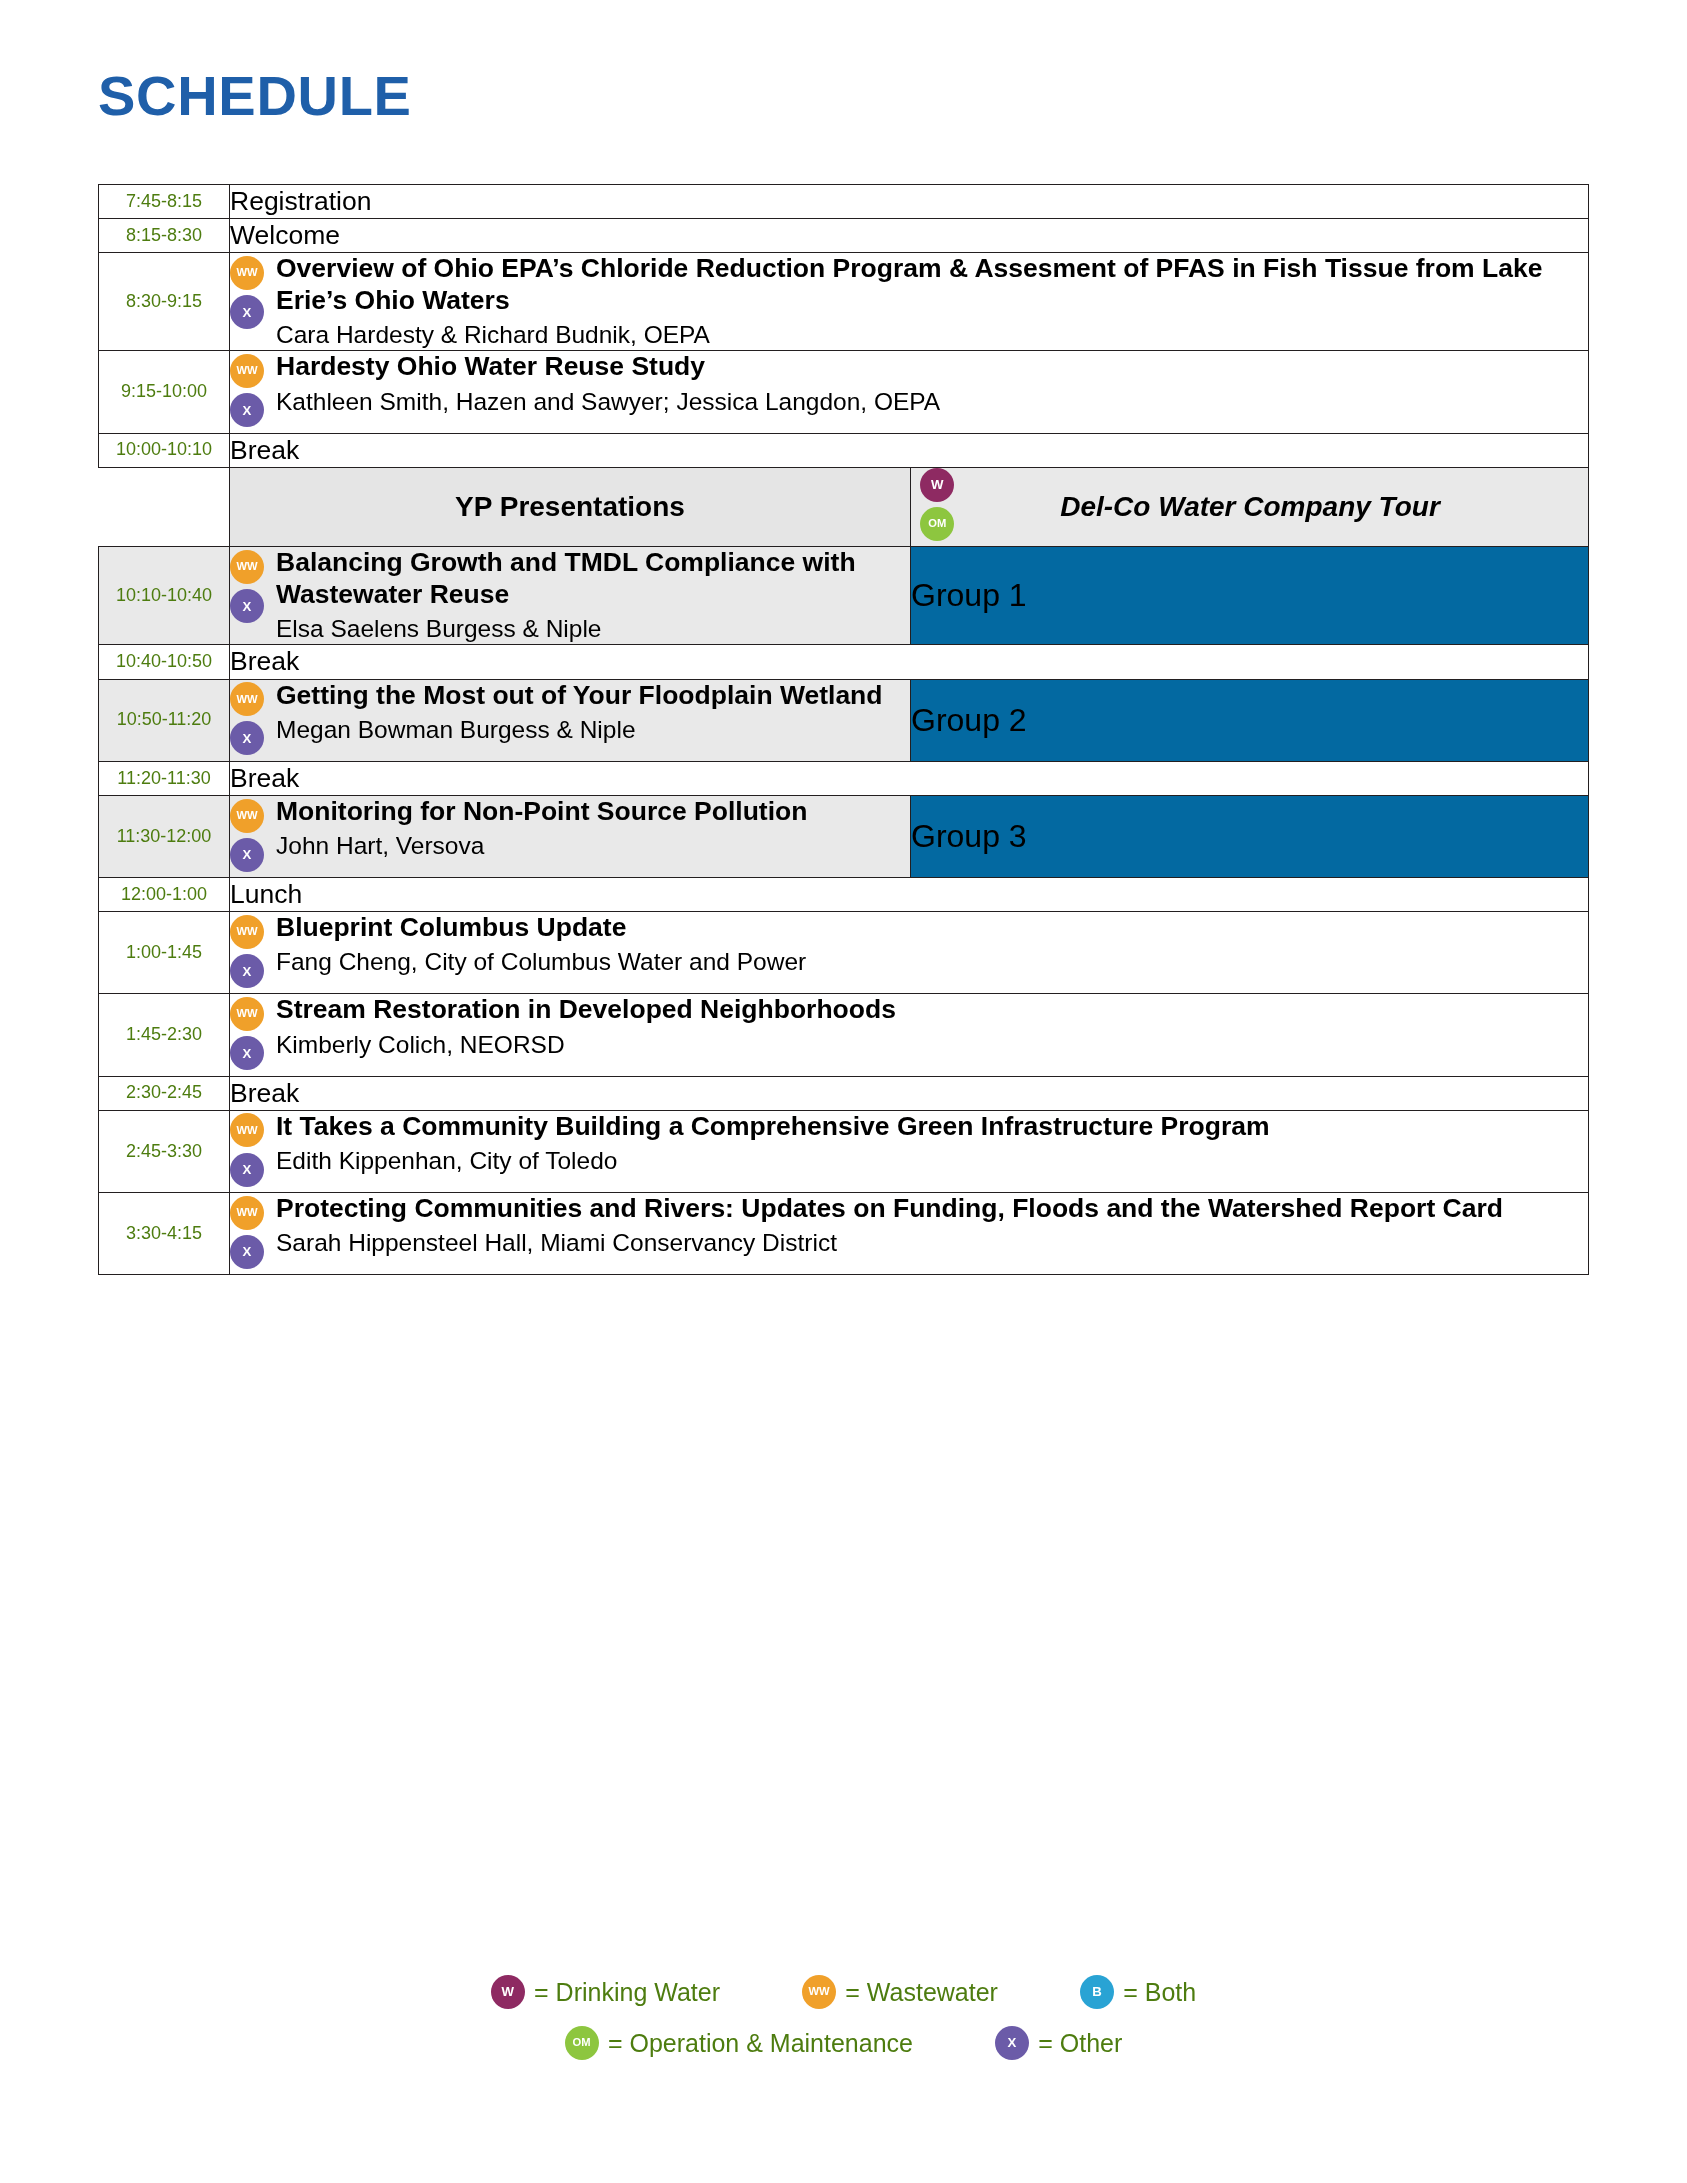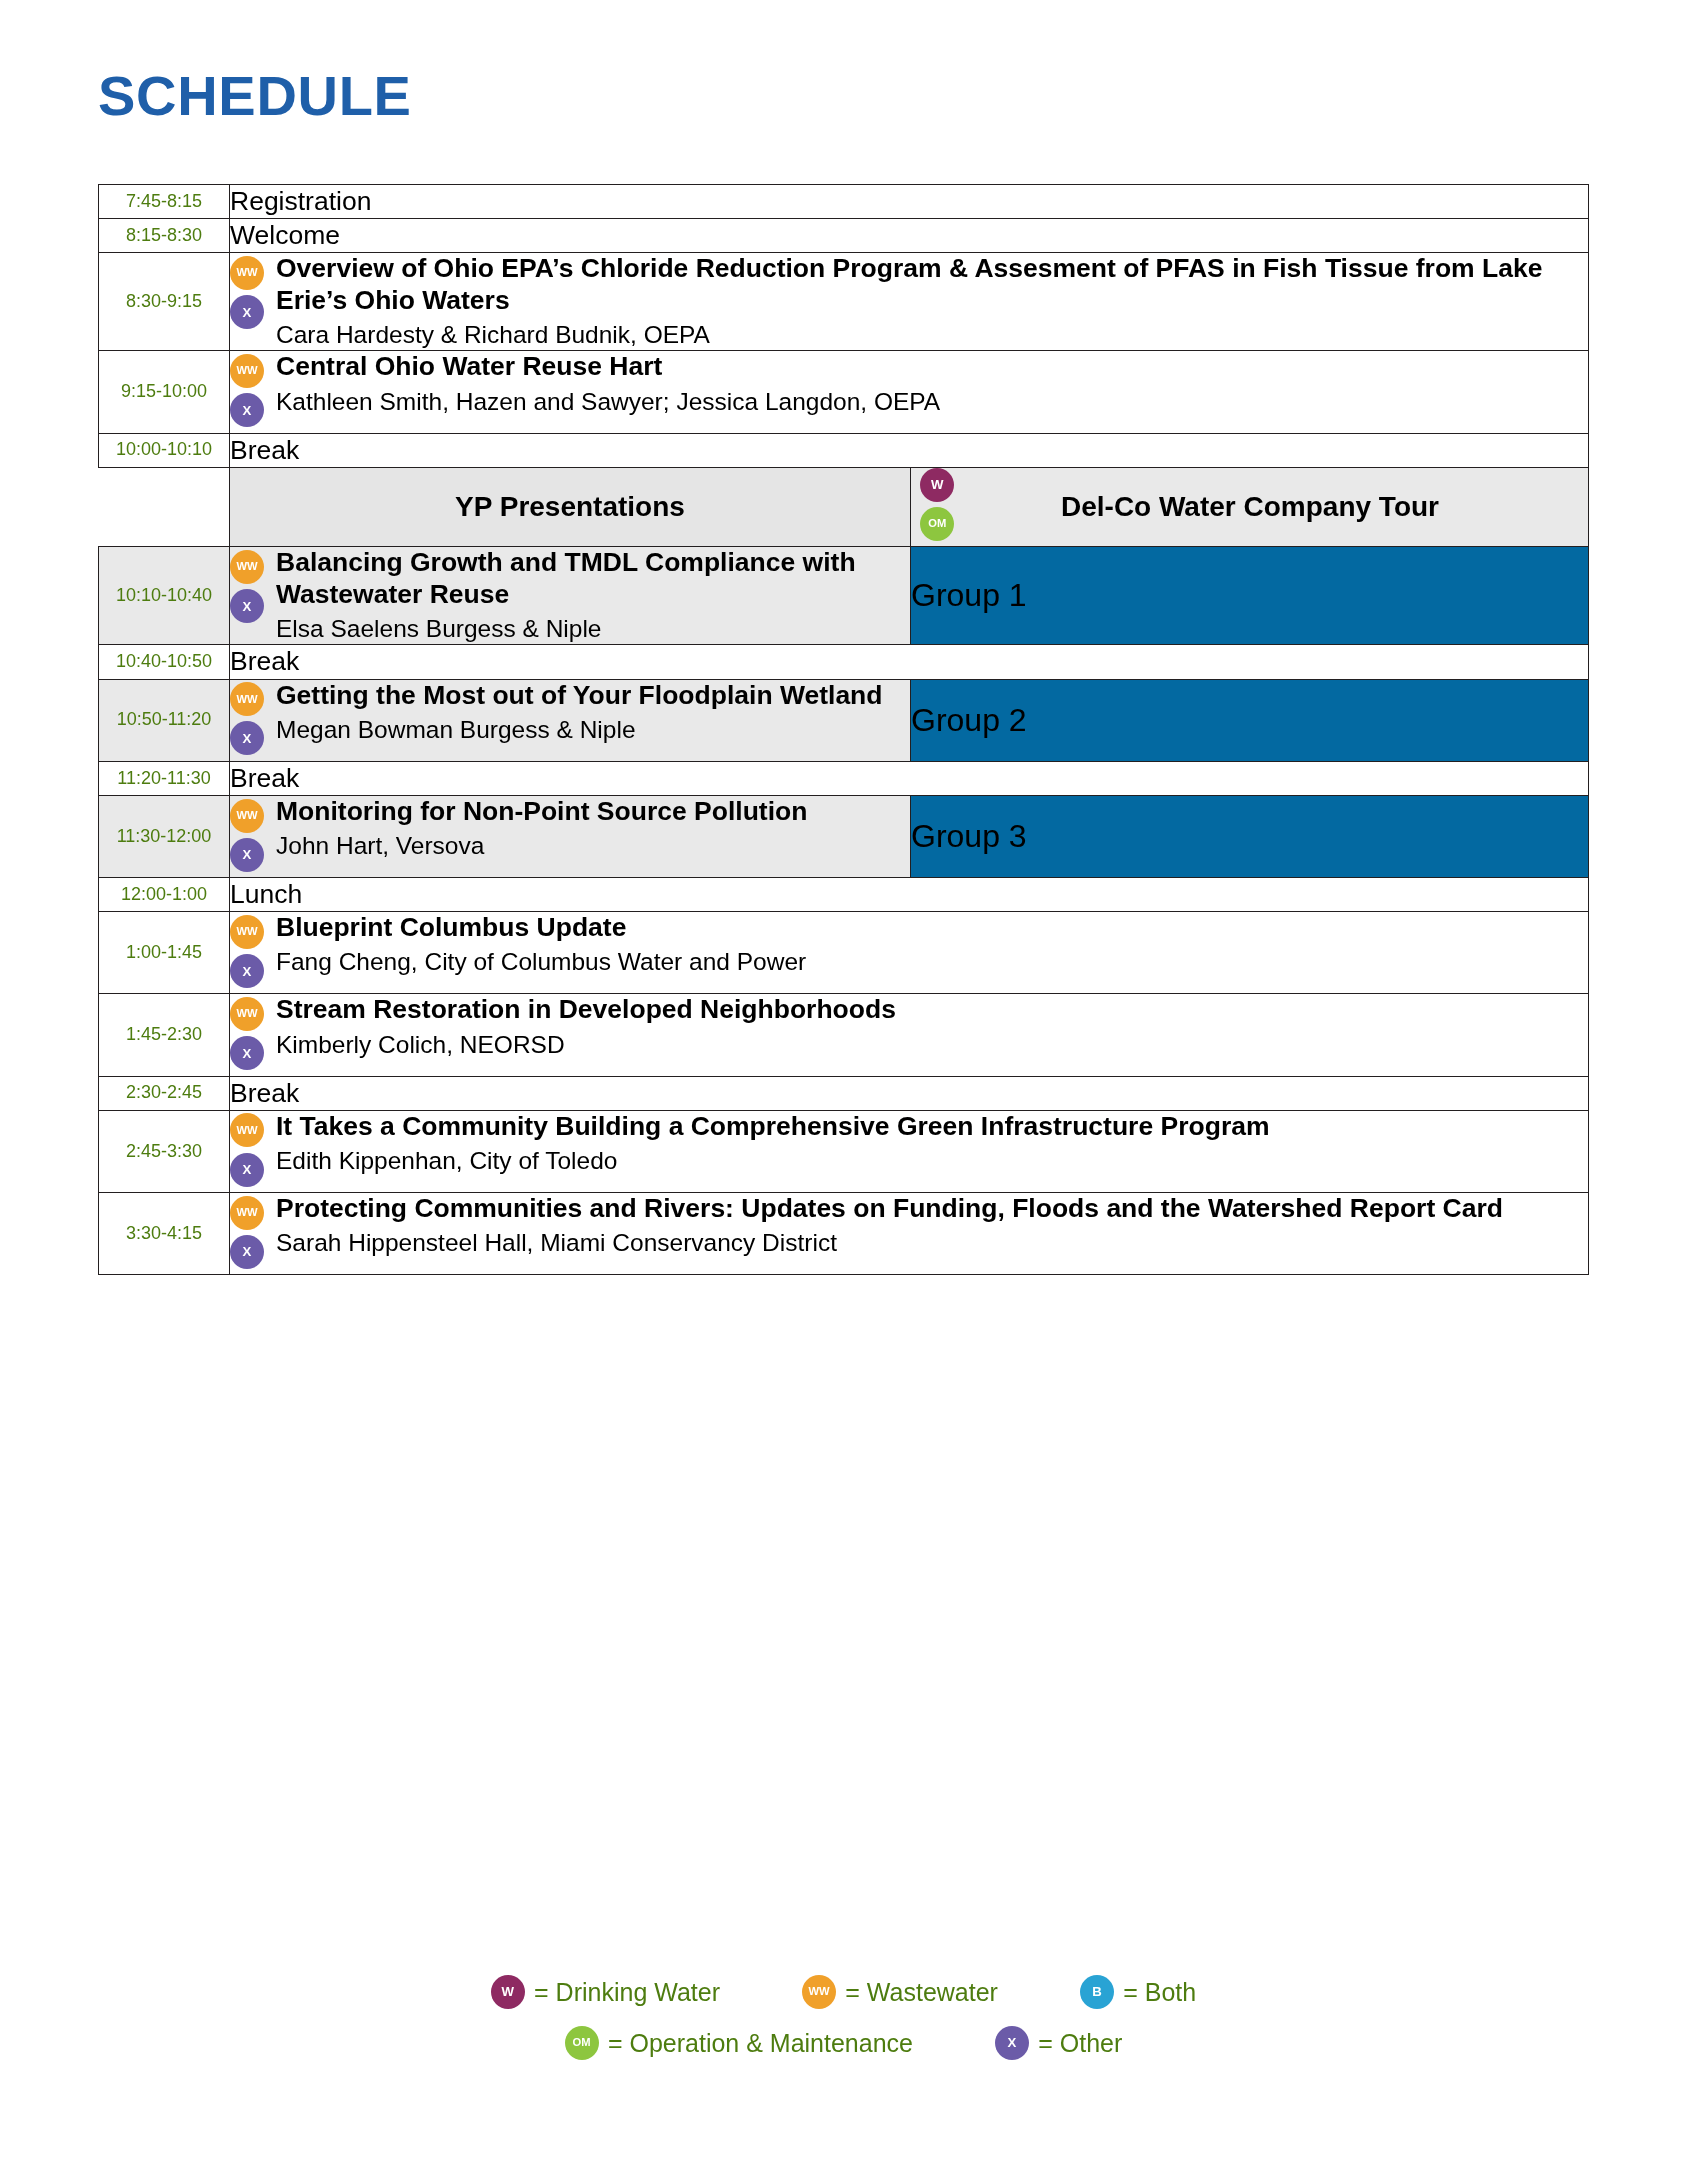--- a/index.html
+++ b/index.html
@@ -124,20 +124,21 @@
     width: 57px;
     flex: 0 0 57px;
     padding-left: 9.3px;
   }
   .hdr-tour-label {
     flex: 1 1 auto;
     text-align: center;
     font-size: 28px;
     font-weight: bold;
     padding-right: 56px;
+    font-style: italic;
   }
   .group-cell {
     font-size: 32px;
     padding-left: 14.6px;
     background: #0369a1;
   }
 
   .legend {
     position: absolute;
     left: 98px;
@@ -201,21 +202,21 @@
           </tr>
           <tr>
             <td class="time">9:15-10:00</td>
             <td class="sess" colspan="2">
               <div class="sess-row">
                 <div class="badges">
                   <span class="badge badge-ww small-txt">WW</span>
                   <span class="badge badge-x">X</span>
                 </div>
                 <div class="sess-body">
-                  <div class="sess-title">Central Ohio Water Reuse Hart</div>
+                  <div class="sess-title">Hardesty Ohio Water Reuse Study</div>
                   <div class="sess-speaker">Kathleen Smith, Hazen and Sawyer; Jessica Langdon, OEPA</div>
                 </div>
               </div>
             </td>
           </tr>
           <tr>
             <td class="time">10:00-10:10</td>
             <td class="simple" colspan="2">Break</td>
           </tr>
           <tr>

